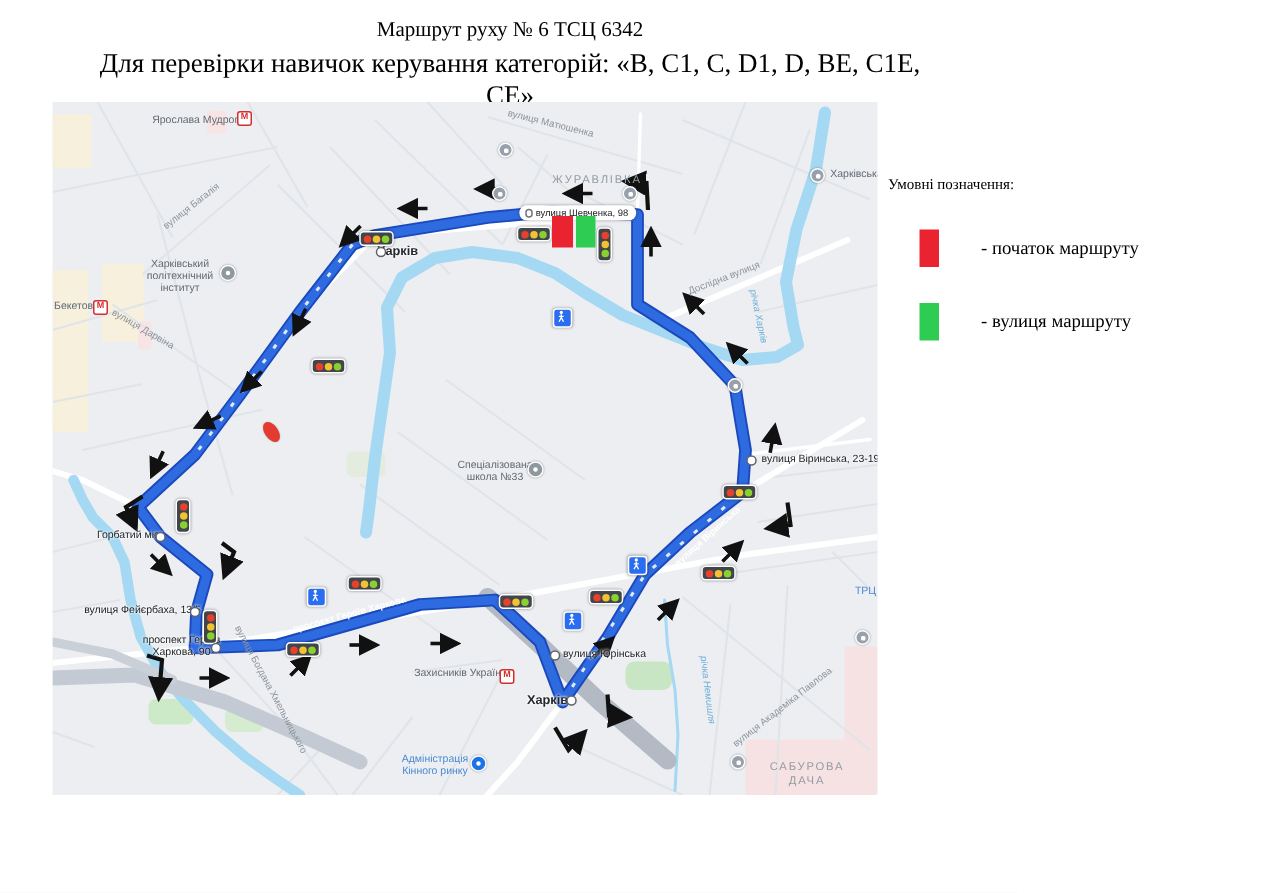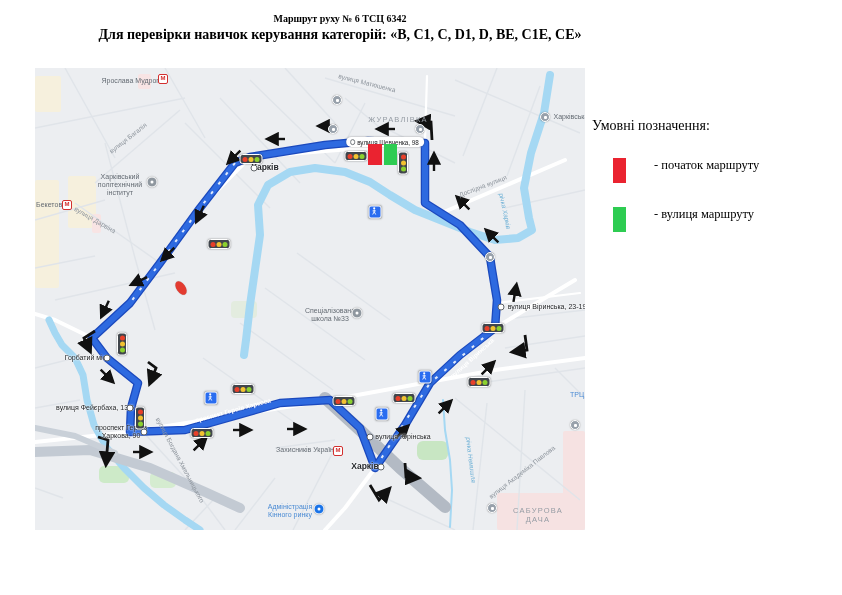--- a/index.html
+++ b/index.html
@@ -1,26 +1,26 @@
 <!DOCTYPE html>
 <html><head>
 <meta charset="utf-8">
 <style>
   html,body{margin:0;padding:0;background:#fff;}
   .page{position:relative;width:842px;height:595px;background:#ffffff;overflow:hidden;
         font-family:"Liberation Serif",serif;}
   .title-block{position:absolute;left:60px;top:13px;width:560px;text-align:center;color:#000;}
-  .title-block .t1{font-size:10px;font-weight:bold;margin-bottom:3px;}
-  .title-block .t2{font-size:14px;margin-bottom:18px;font-weight:bold;}
+  .title-block .t1{font-size:14px;font-weight:normal;margin-bottom:3px;}
+  .title-block .t2{font-size:18px;margin-bottom:18px;}
   .title-block .t3{font-size:13px;}
   .annex{position:absolute;left:607px;top:13px;width:231px;font-size:11.5px;line-height:1.35;
          text-align:justify;color:#000;}
   .legend{position:absolute;left:592px;top:118px;width:246px;color:#000;}
-  .legend-h{font-size:14px;margin-bottom:20px;}
-  .legend-item{display:flex;margin-top:24px;}
+  .legend-h{font-size:10px;margin-bottom:20px;}
+  .legend-item{display:flex;align-items:center;margin-top:24px;}
   .swatch{display:inline-block;width:13px;height:25px;margin-left:21px;}
   .legend-item span.lab{font-size:12.5px;margin-left:28px;}
 
   .map{position:absolute;left:35px;top:68px;width:550px;height:462px;background:#eceef1;overflow:hidden;}
   .map svg{position:absolute;left:0;top:0;}
   #map-overlay{position:absolute;left:0;top:0;width:100%;height:100%;}
 
   .rd{stroke:#ffffff;stroke-width:4;fill:none;stroke-linecap:round;stroke-linejoin:round;}
   .rd2{stroke:#ffffff;stroke-width:2.2;fill:none;stroke-linecap:round;}
   .rd3{stroke:#e0e4e9;stroke-width:1.4;fill:none;}

